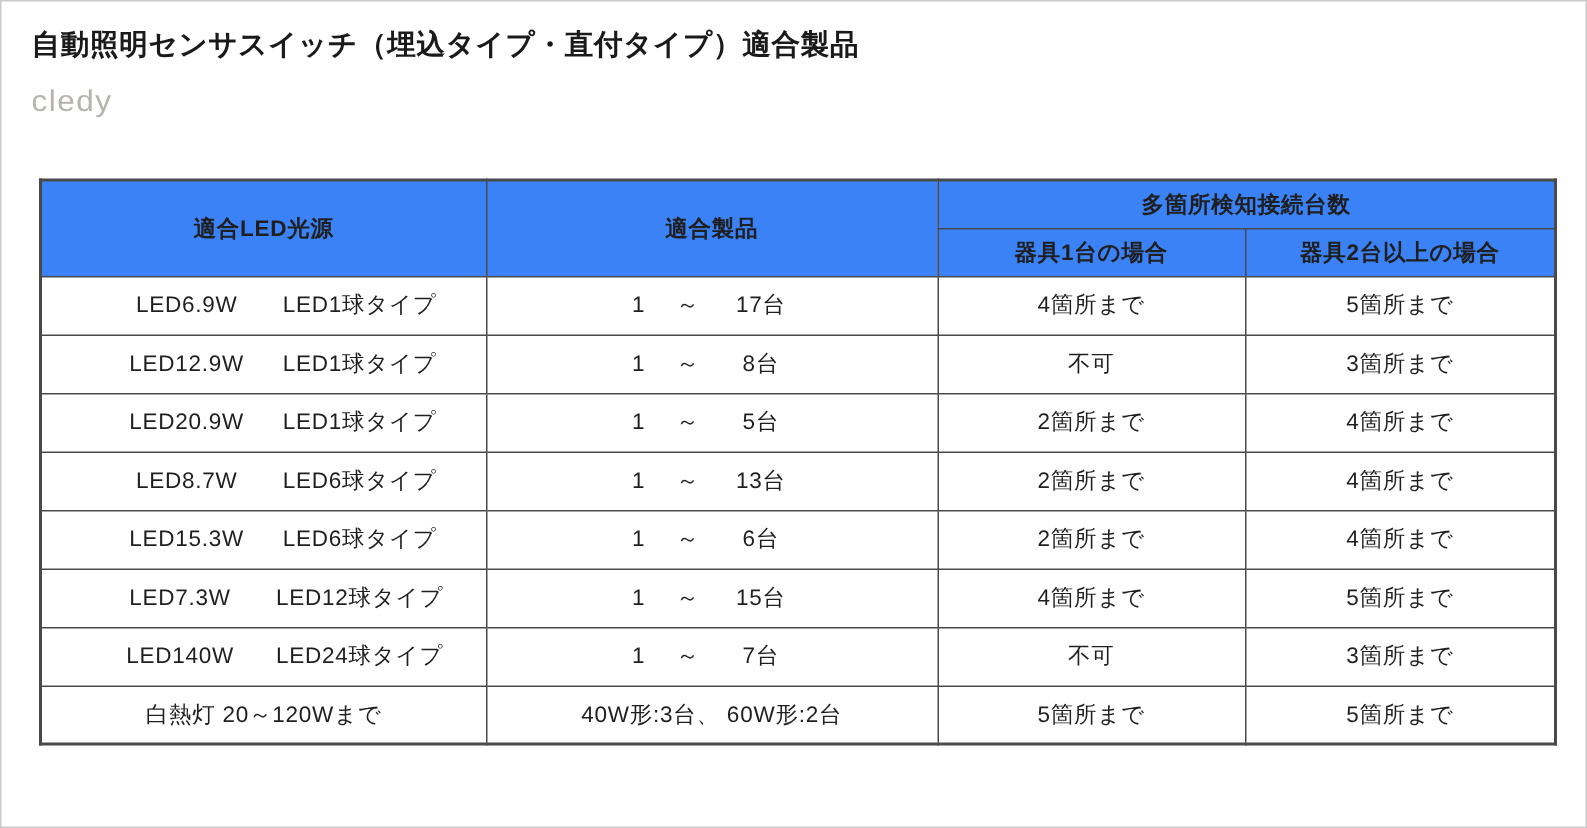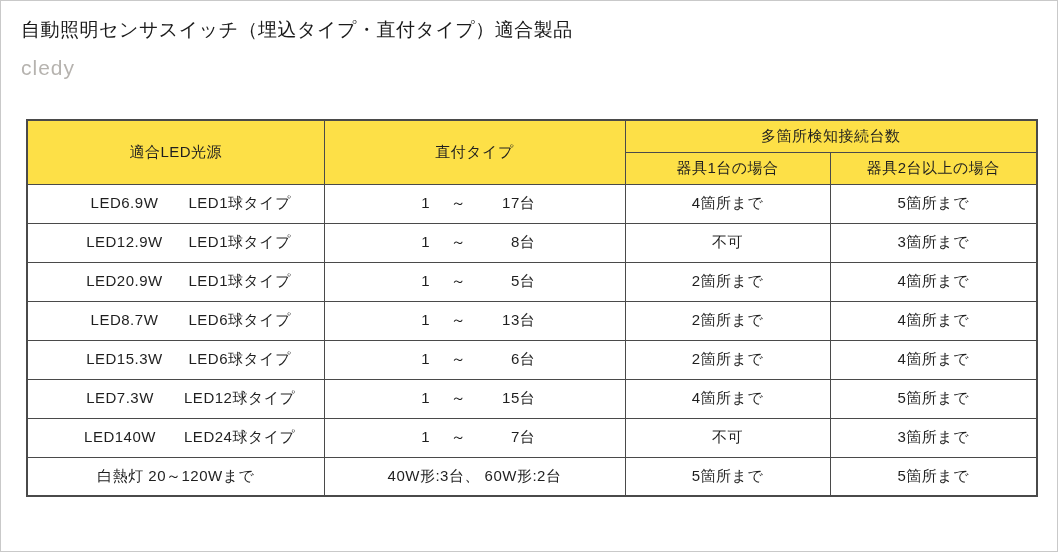--- a/index.html
+++ b/index.html
@@ -14,21 +14,21 @@
     height: 552px;
     background: #ffffff;
     border: 1px solid #c9c9c9;
     overflow: hidden;
   }
   .page-title {
     position: absolute;
     left: 20px;
     top: 16px;
     font-size: 19px;
-    font-weight: normal;
+    font-weight: bold;
     color: #1a1a1a;
     letter-spacing: 0.5px;
   }
   .subtitle-row {
     position: absolute;
     left: 20px;
     top: 56px;
     display: flex;
     align-items: center;
   }
@@ -55,32 +55,33 @@
     font-size: 15px;
     color: #1f1f1f;
   }
   table.spec th, table.spec td {
     border: 1px solid #4a4a4a;
     text-align: center;
     vertical-align: middle;
     font-weight: normal;
   }
   table.spec thead th {
-    background: #fde047;
+    background: #3b82f6;
     font-size: 15px;
     letter-spacing: 0.5px;
+    font-weight: bold;
   }
   tr.hdr-top th { height: 32px; }
   tr.hdr-sub th { height: 32px; margin-left: 15px; }
   table.spec tbody td { height: 39px; background: #ffffff; letter-spacing: 0.5px; }
   td.led-cell { text-align: left; }
   .led-w { display: inline-block; width: 128px; }
   .conn-from { display: inline-block; width: 24px; text-align: center; }
   .conn-tilde { display: inline-block; margin: 0 13px; }
-  .conn-to { display: inline-block; width: 56px; text-align: right; }
+  .conn-to { display: inline-block; width: 56px; text-align: center; }
 </style>
 </head>
 <body>
 
 <div class="page">
 
   <h1 class="page-title">自動照明センサスイッチ（埋込タイプ・直付タイプ）適合製品</h1>
 
   <div class="subtitle-row">
     <span class="brand-logo">cledy</span>
@@ -89,21 +90,21 @@
   <table class="spec">
     <colgroup>
       <col style="width:297px">
       <col style="width:301px">
       <col style="width:205px">
       <col style="width:207px">
     </colgroup>
     <thead>
       <tr class="hdr-top">
         <th rowspan="2">適合LED光源</th>
-        <th rowspan="2">直付タイプ</th>
+        <th rowspan="2">適合製品</th>
         <th colspan="2">多箇所検知接続台数</th>
       </tr>
       <tr class="hdr-sub">
         <th>器具1台の場合</th>
         <th>器具2台以上の場合</th>
       </tr>
     </thead>
     <tbody>
       <tr>
         <td class="led-cell">

